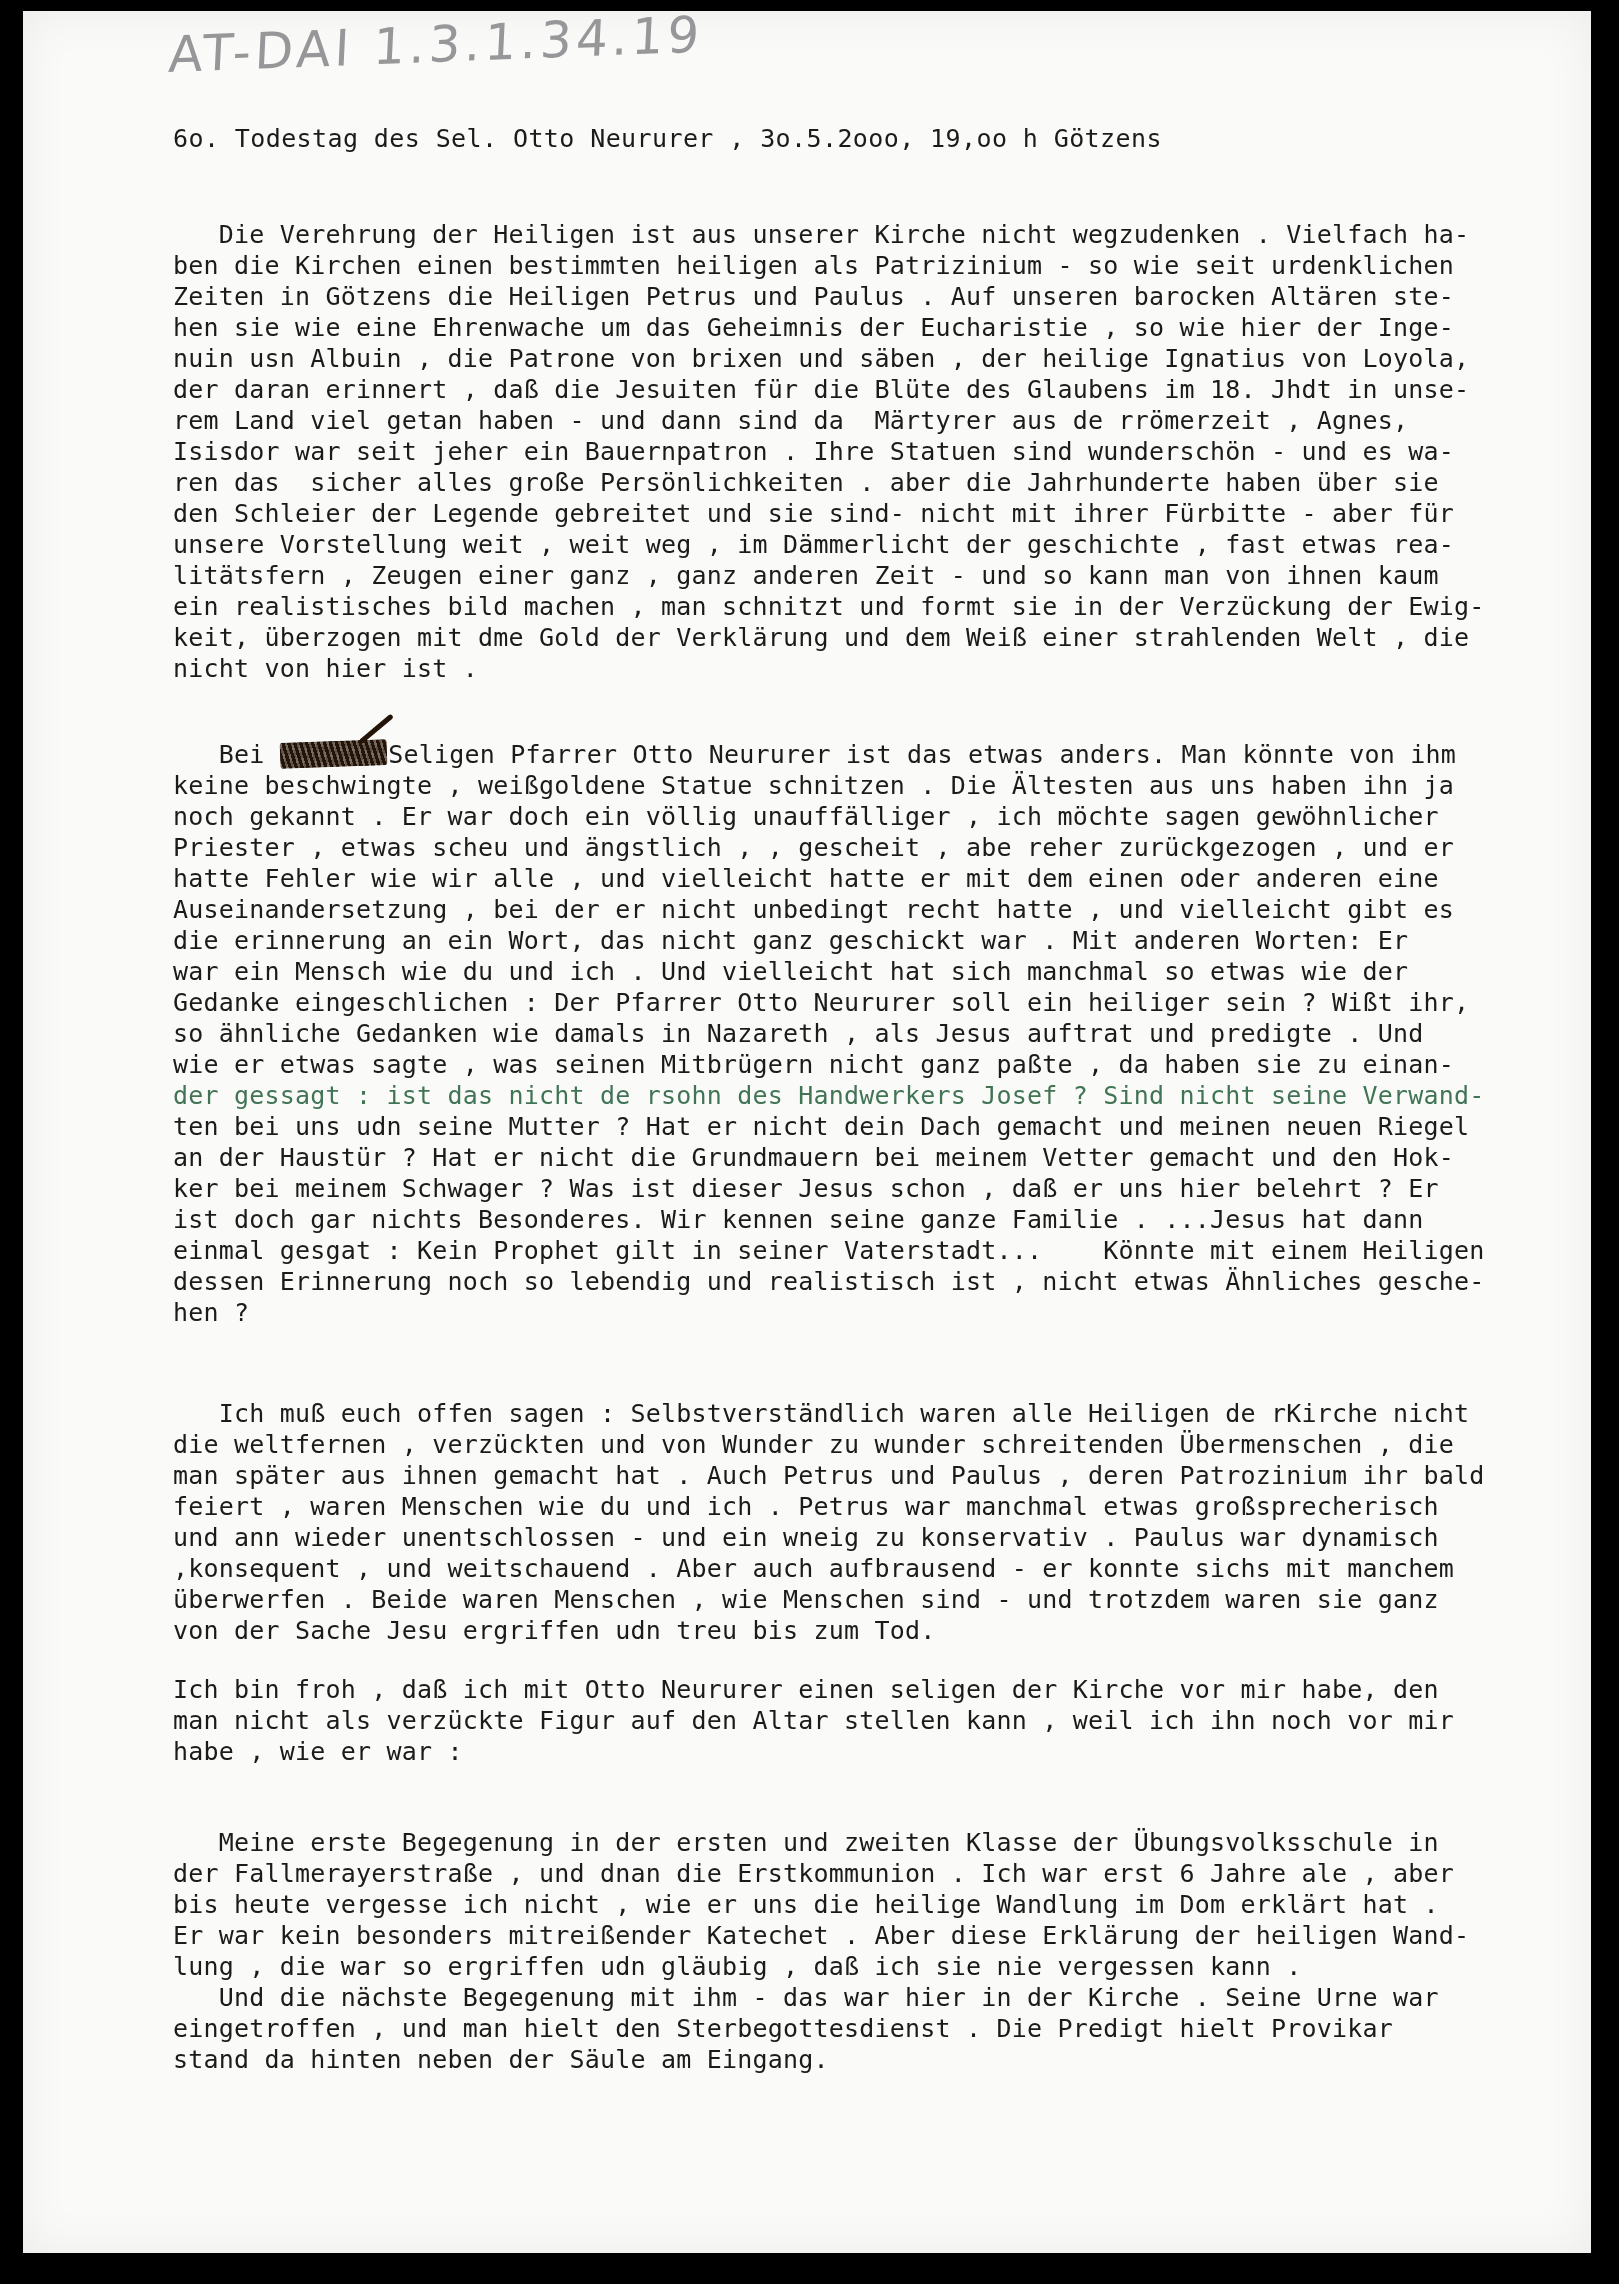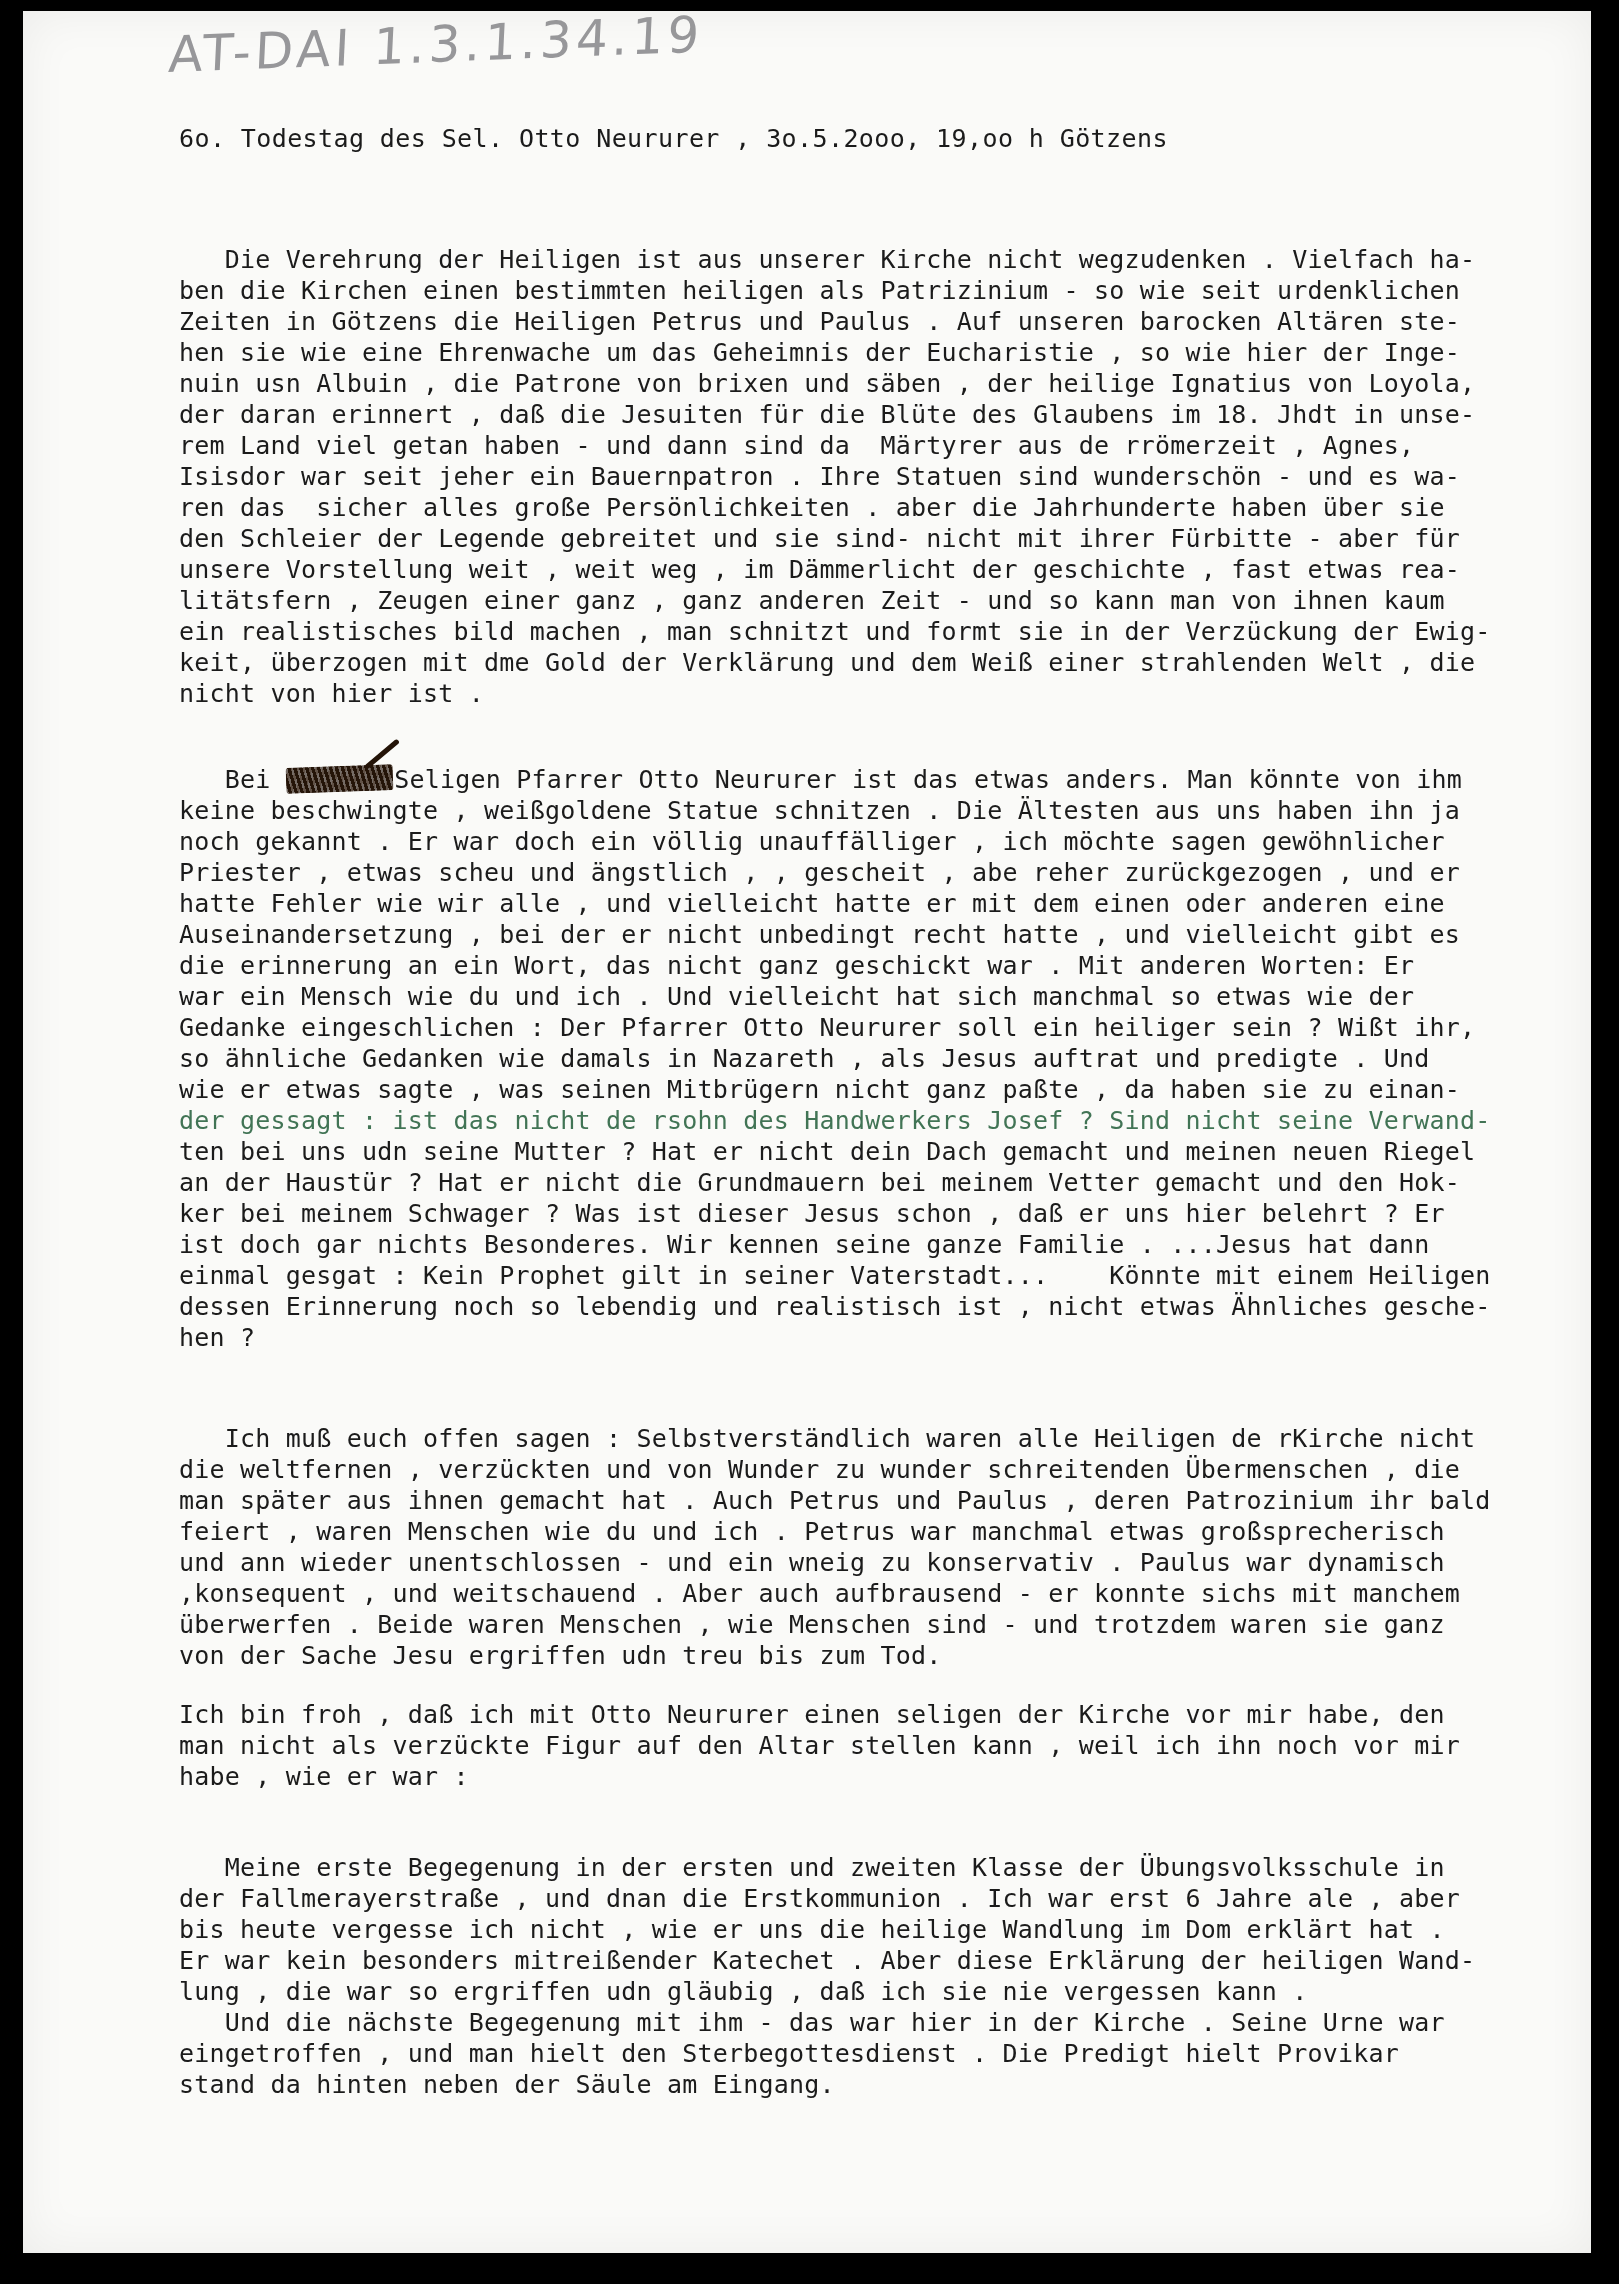--- a/index.html
+++ b/index.html
@@ -17,33 +17,33 @@
   }
   .annotation{
     position:absolute;left:147px;top:14.6px;
     font-family:"DejaVu Sans","Liberation Sans",sans-serif;
     font-size:50px;color:#8d8d90;opacity:.9;
     letter-spacing:4px;white-space:pre;
     transform:rotate(-2.2deg) skewX(-5deg);
     transform-origin:left top;
   }
   .content{
-    position:absolute;left:156px;top:112px;width:1369px;
+    position:absolute;left:150px;top:112px;width:1369px;
     color:#1b1b1b;
   }
   .doc-title{
     font-size:25px;line-height:31px;white-space:pre;
     letter-spacing:0.4px;
   }
   .line{
     font-size:25px;line-height:31px;white-space:pre;
     letter-spacing:0.2px;
   }
   .line.faded{color:#14532d;filter:blur(0.5px);opacity:.8;}
-  .para:nth-child(1){margin-top:90px;}
+  .para:nth-child(1){margin-top:65px;}
   .para:nth-child(2){margin-top:55px;}
   .para:nth-child(3){margin-top:70px;}
   .para:nth-child(4){margin-top:28px;}
   .para:nth-child(5){margin-top:60px;}
   .scribble{
     display:inline-block;position:relative;
     width:107px;height:26px;vertical-align:-4px;margin:0 1.6px 0 0;
     border-radius:3.2px;
     background:
       repeating-linear-gradient(75deg,rgba(250,250,248,.25) 0 2.4px,#241408 2.4px 5.7px),

